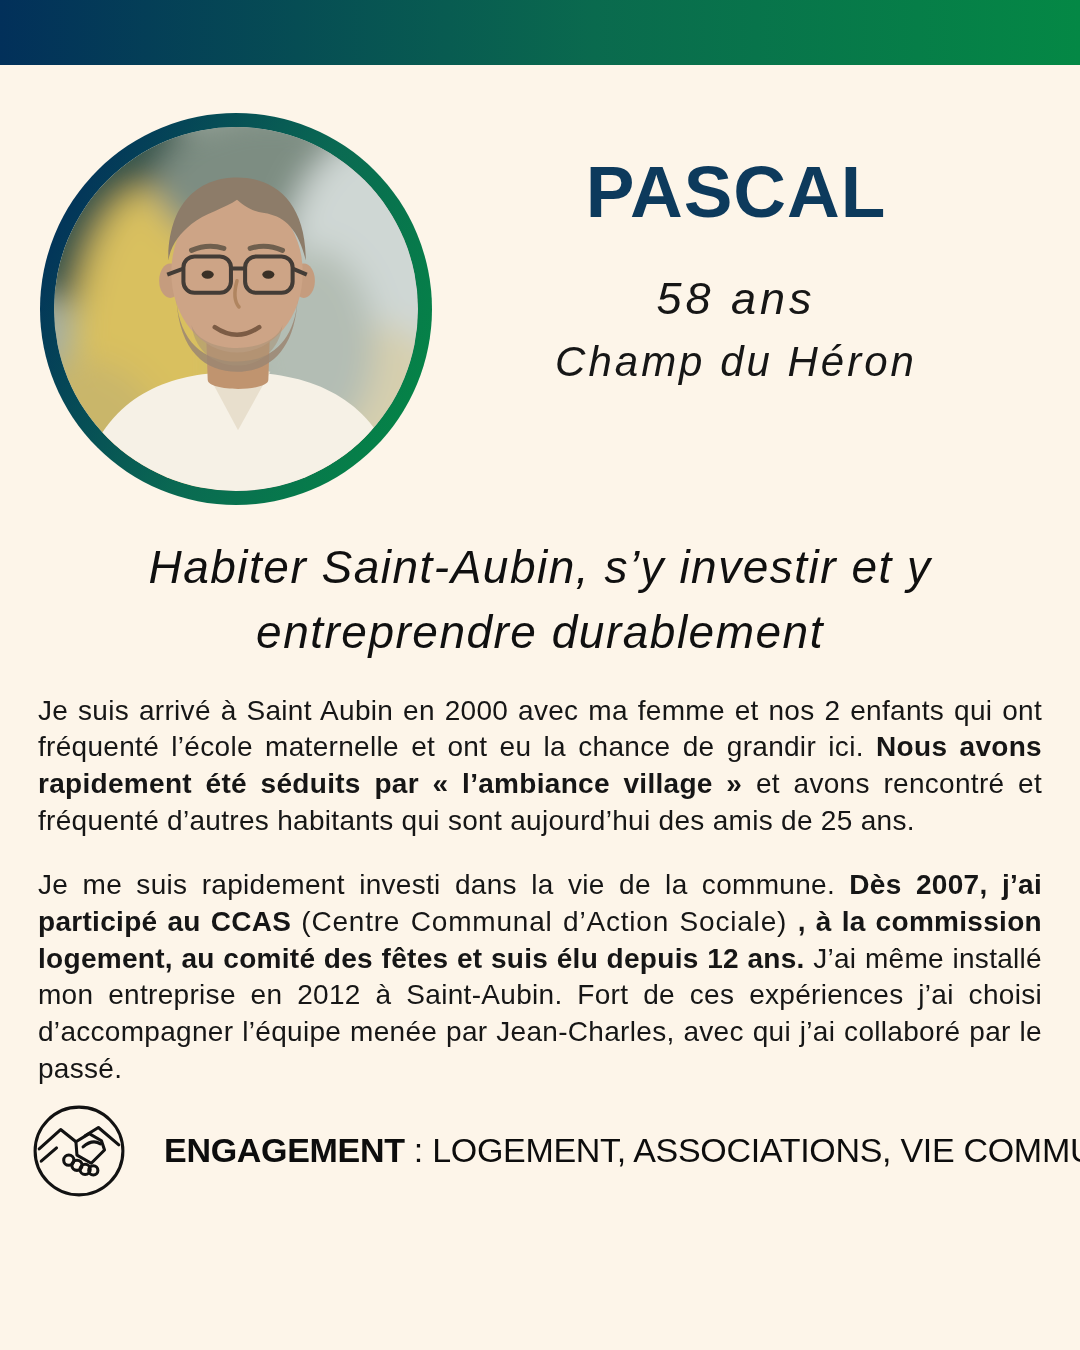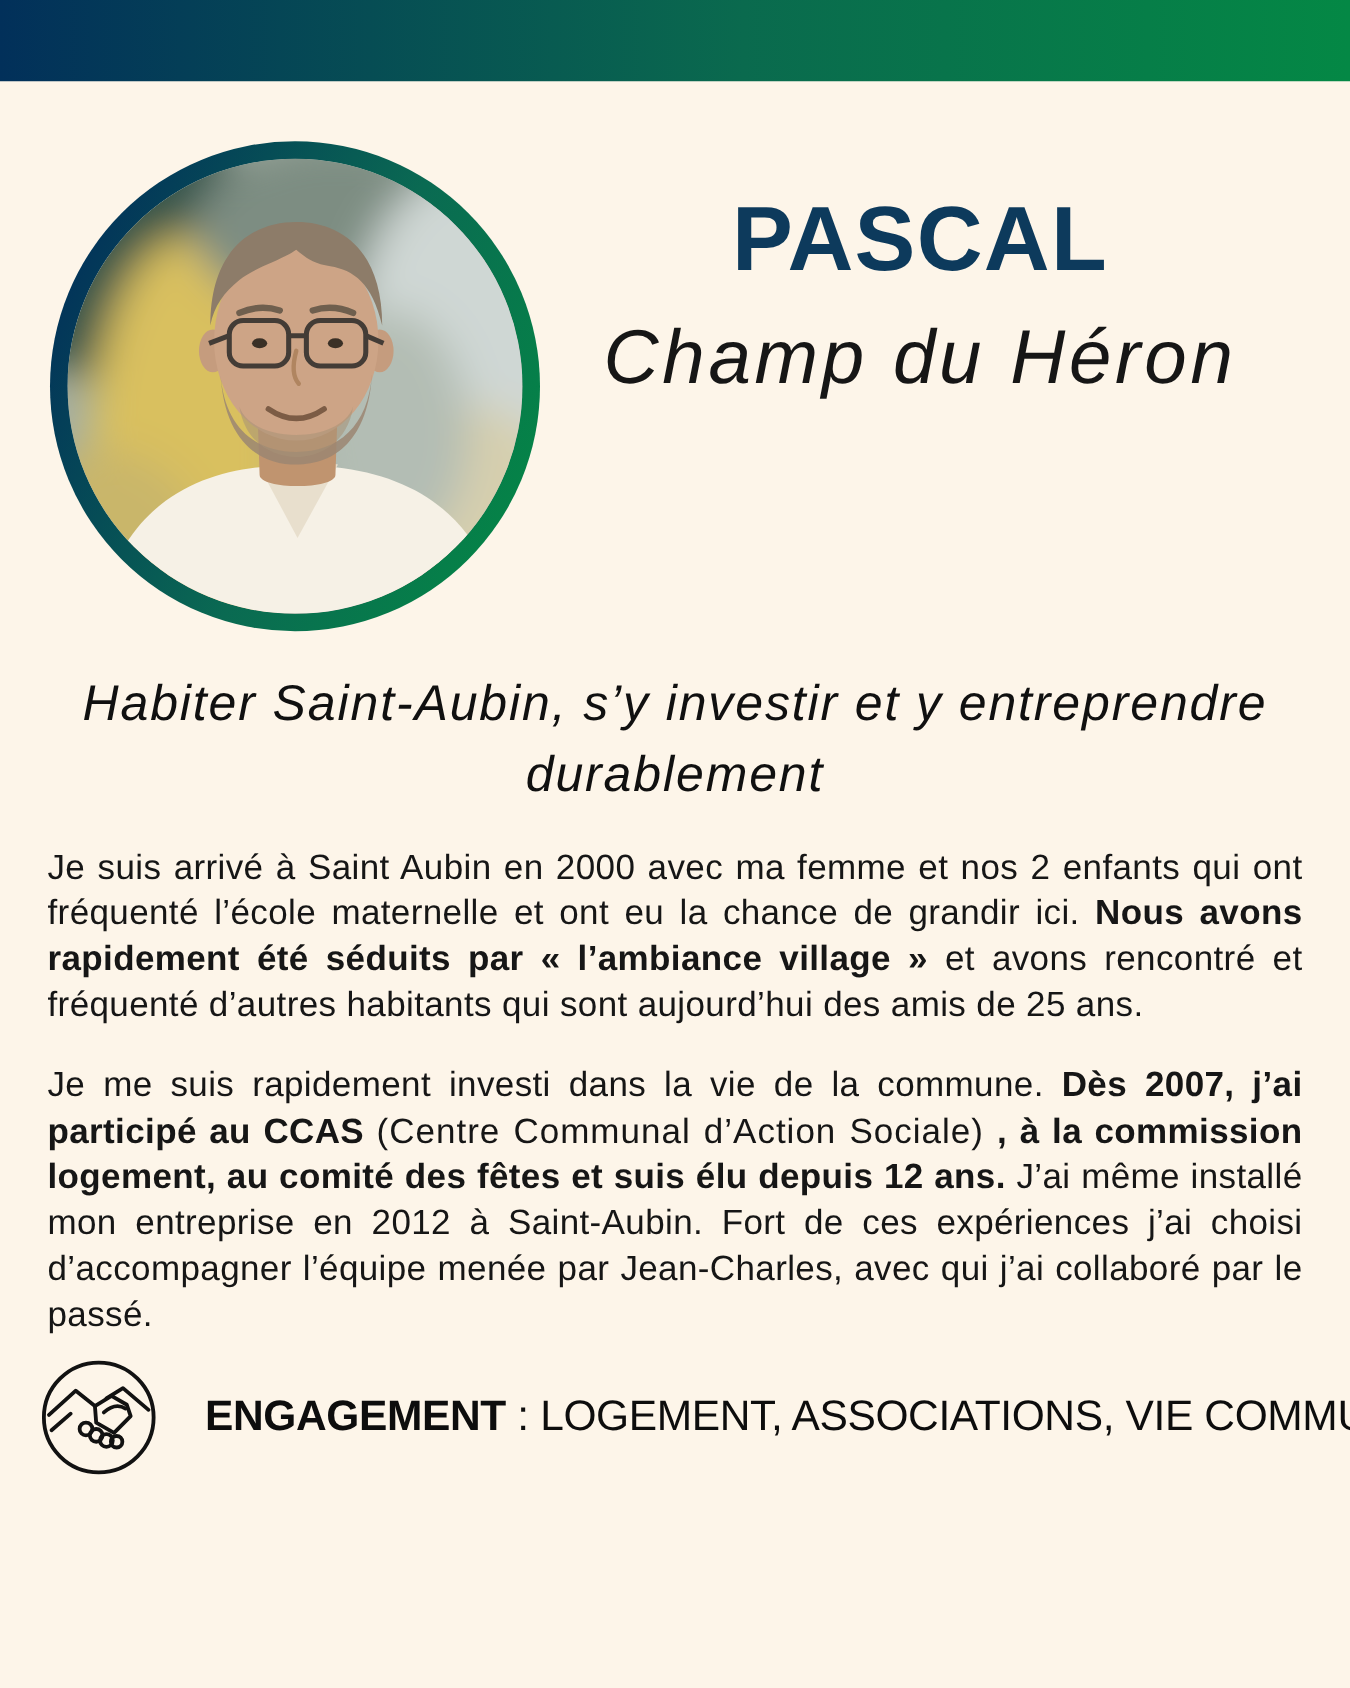--- a/index.html
+++ b/index.html
@@ -62,32 +62,32 @@
   .name span{display:block;}
   .age{
     margin-top:30px;
     font-size:45px;
     font-style:italic;
     letter-spacing:4px;
     color:var(--text-black);
     line-height:1.3;
   }
   .place{
-    font-size:61px;
+    font-size:42px;
     font-style:italic;
     letter-spacing:3px;
     color:var(--text-black);
     line-height:1.3;
     margin-top:6px;
   }
   .headline{
     margin:30px auto 0 auto;
     width:980px;
     text-align:center;
-    font-size:40px;
+    font-size:46px;
     font-style:italic;
     font-weight:400;
     letter-spacing:1.5px;
     line-height:1.42;
     color:#101010;
   }
   .body-par{
     margin:27px 38px 0 38px;
     font-size:28px;
     line-height:1.315;
@@ -182,20 +182,21 @@
             <path d="M159,198 q22,15 44,0" stroke="#7c5c45" stroke-width="4.5" fill="none" stroke-linecap="round"></path>
           </g>
         </svg>
       </div>
     </div>
 
     <div class="id-block">
       <h1 class="name">
         <span>PASCAL</span>
       </h1>
+      <div class="age">58 ans</div>
       <div class="place">Champ du Héron</div>
     </div>
 
   </div>
 
   <h2 class="headline">Habiter Saint-Aubin, s’y investir et y entreprendre durablement</h2>
 
   <p class="body-par"><span>Je suis arrivé à Saint Aubin en 2000 avec ma femme et nos 2 enfants qui ont fréquenté l’école maternelle et ont eu la chance de grandir ici. </span><span class="bold">Nous avons rapidement été séduits par « l’ambiance village »</span><span> et avons rencontré et fréquenté d’autres habitants qui sont aujourd’hui des amis de 25 ans.</span></p>
 
   <p class="body-par"><span>Je me suis rapidement investi dans la vie de la commune. </span><span class="bold">Dès 2007, j’ai participé au CCAS </span><span class="light">(Centre Communal d’Action Sociale) </span><span class="bold">, à la commission logement, au comité des fêtes et suis élu depuis 12 ans. </span><span>J’ai même installé mon entreprise en 2012 à Saint-Aubin. Fort de ces expériences j’ai choisi d’accompagner l’équipe menée par Jean-Charles, avec qui j’ai collaboré par le passé.</span></p>

